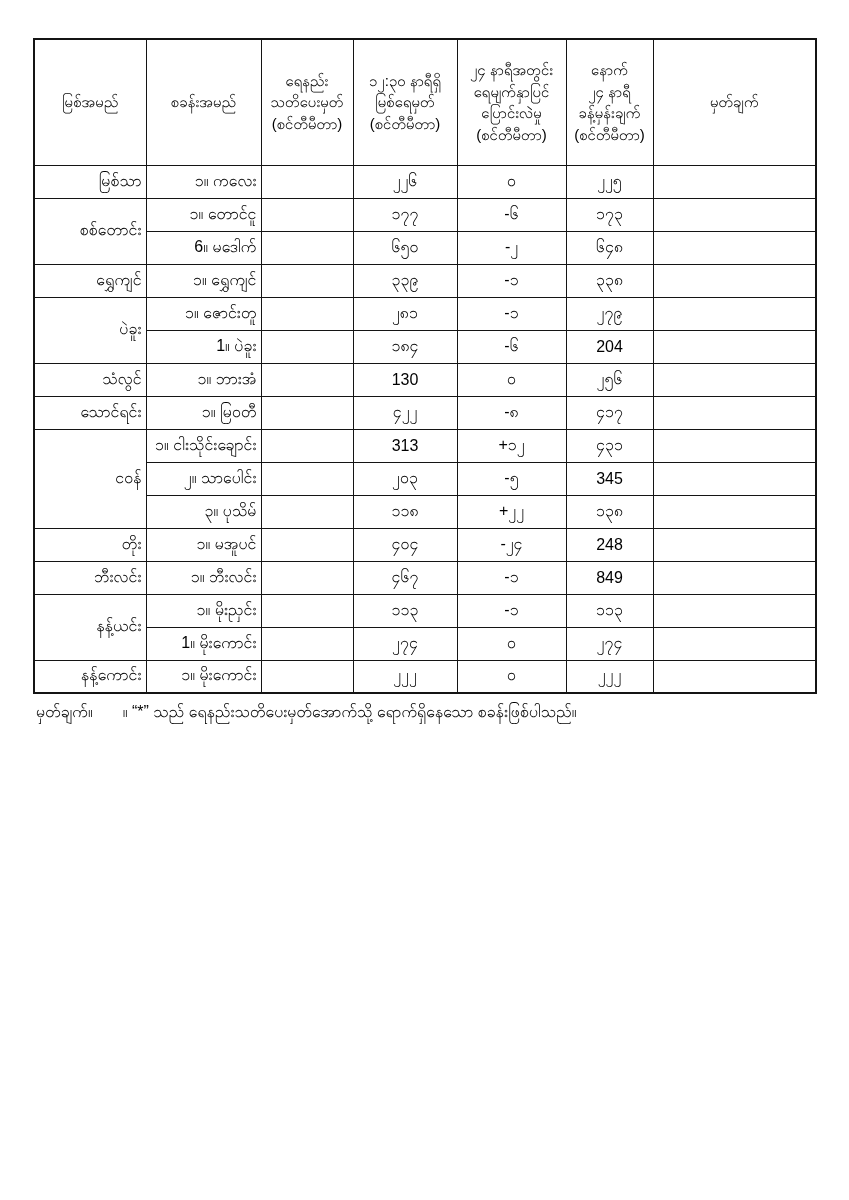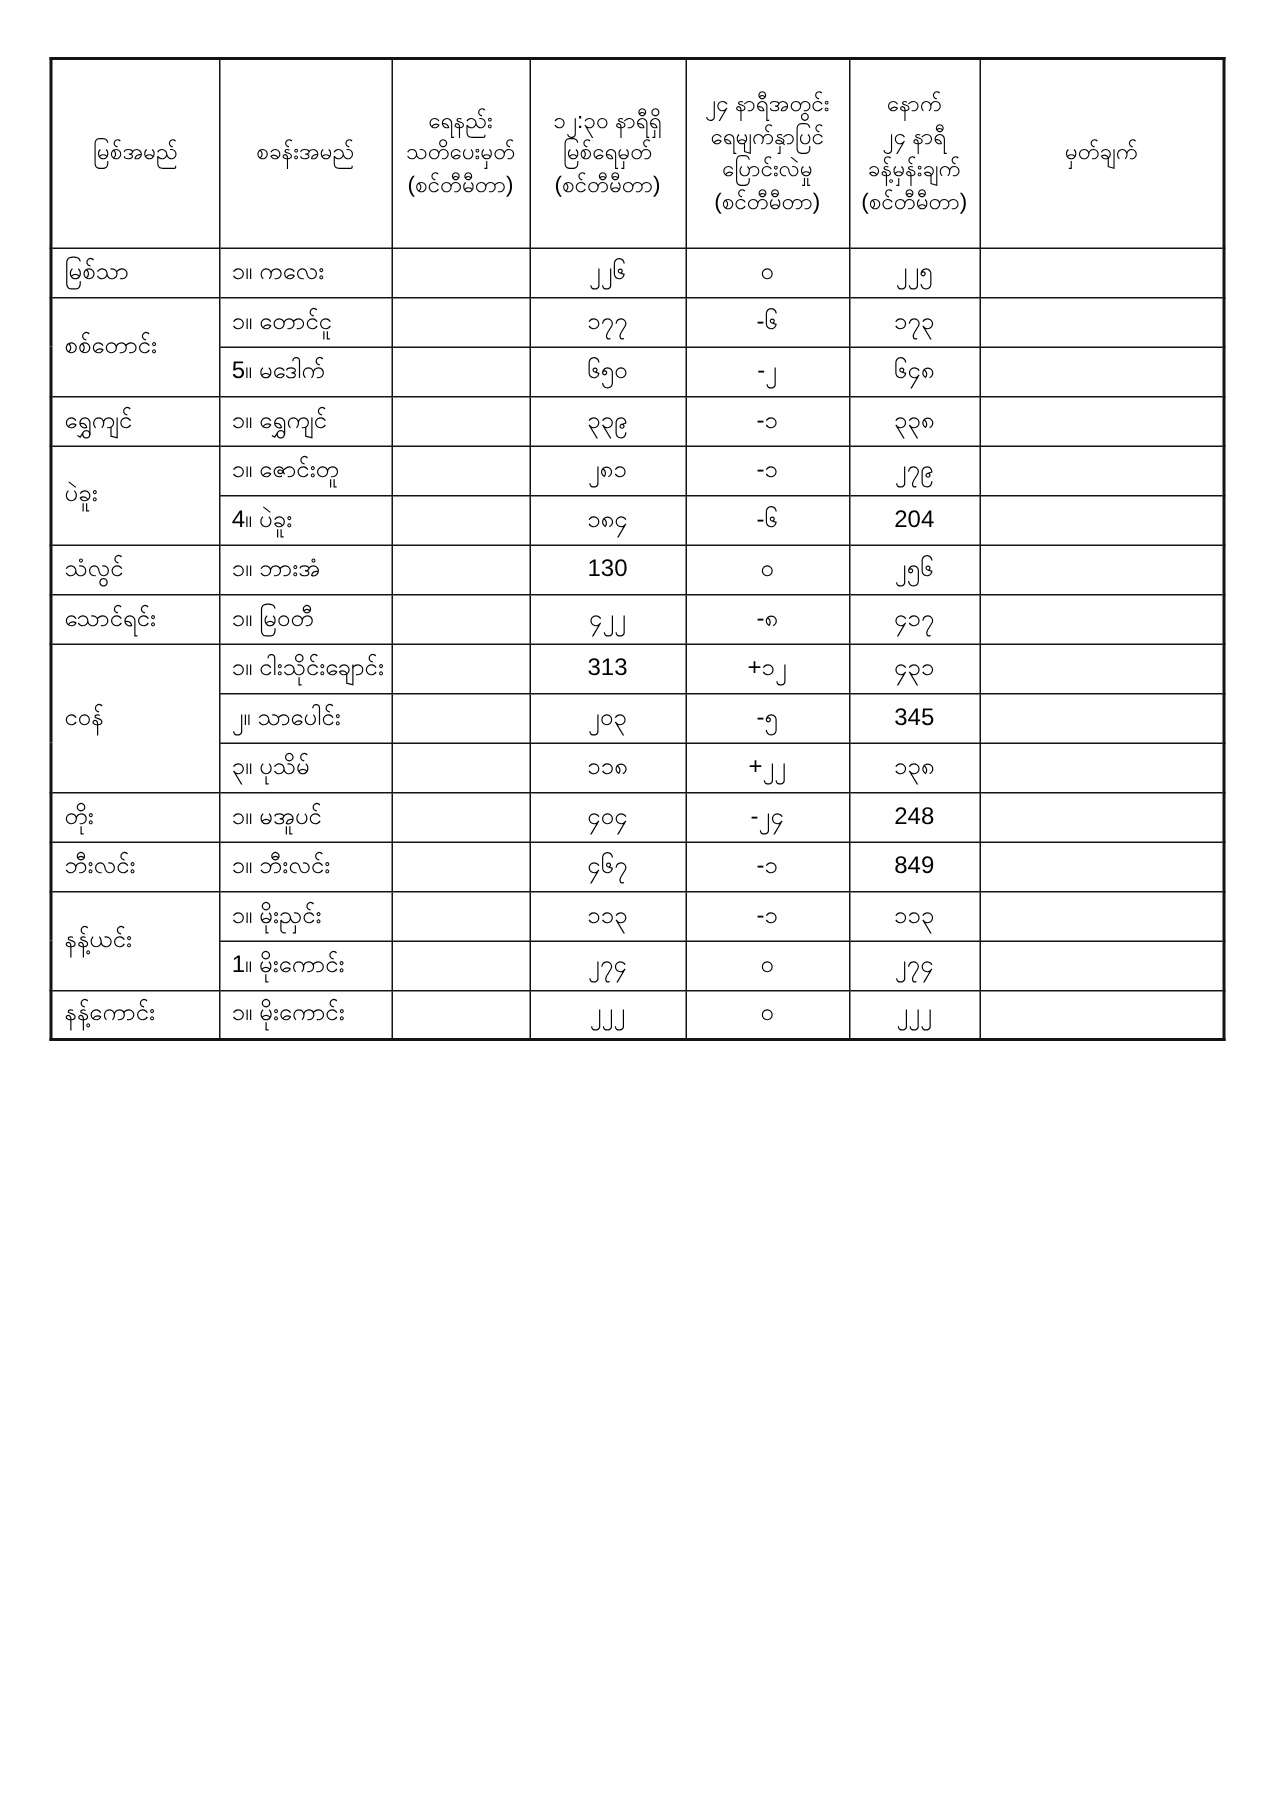--- a/index.html
+++ b/index.html
@@ -40,21 +40,21 @@
   th.hdr {
     font-size: 15px;
     line-height: 1.45;
     text-align: center;
     vertical-align: middle;
     white-space: pre-line;
     padding: 4px 2px;
   }
   td.name {
     font-size: 16px;
-    text-align: left;
+    text-align: right;
     vertical-align: middle;
     padding: 2px 4px 2px 8px;
   }
   td.num {
     font-size: 16px;
     text-align: center;
     vertical-align: middle;
     padding: 2px;
   }
   td.blank {
@@ -121,21 +121,21 @@
         <tr>
           <td class="name" rowspan="2">စစ်တောင်း</td>
           <td class="name">၁။ တောင်ငူ</td>
           <td class="num blank"></td>
           <td class="num">၁၇၇</td>
           <td class="num">-၆</td>
           <td class="num">၁၇၃</td>
           <td class="num blank"></td>
         </tr>
         <tr>
-          <td class="name">5။ မဒေါက်</td>
+          <td class="name">6။ မဒေါက်</td>
           <td class="num blank"></td>
           <td class="num">၆၅၀</td>
           <td class="num">-၂</td>
           <td class="num">၆၄၈</td>
           <td class="num blank"></td>
         </tr>
         <tr>
           <td class="name" rowspan="1">ရွှေကျင်</td>
           <td class="name">၁။ ရွှေကျင်</td>
           <td class="num blank"></td>
@@ -147,21 +147,21 @@
         <tr>
           <td class="name" rowspan="2">ပဲခူး</td>
           <td class="name">၁။ ဇောင်းတူ</td>
           <td class="num blank"></td>
           <td class="num">၂၈၁</td>
           <td class="num">-၁</td>
           <td class="num">၂၇၉</td>
           <td class="num blank"></td>
         </tr>
         <tr>
-          <td class="name">4။ ပဲခူး</td>
+          <td class="name">1။ ပဲခူး</td>
           <td class="num blank"></td>
           <td class="num">၁၈၄</td>
           <td class="num">-၆</td>
           <td class="num">204</td>
           <td class="num blank"></td>
         </tr>
         <tr>
           <td class="name" rowspan="1">သံလွင်</td>
           <td class="name">၁။ ဘားအံ</td>
           <td class="num blank"></td>
@@ -244,14 +244,17 @@
           <td class="name">၁။ မိုးကောင်း</td>
           <td class="num blank"></td>
           <td class="num">၂၂၂</td>
           <td class="num">၀</td>
           <td class="num">၂၂၂</td>
           <td class="num blank"></td>
         </tr>
       </tbody>
   </table>
 
+  <div class="footnote">
+    <span class="fn-label">မှတ်ချက်။</span><span>။ “*” သည် ရေနည်းသတိပေးမှတ်အောက်သို့ ရောက်ရှိနေသော စခန်းဖြစ်ပါသည်။</span>
+  </div>
 
 </div>
 
 </body></html>

